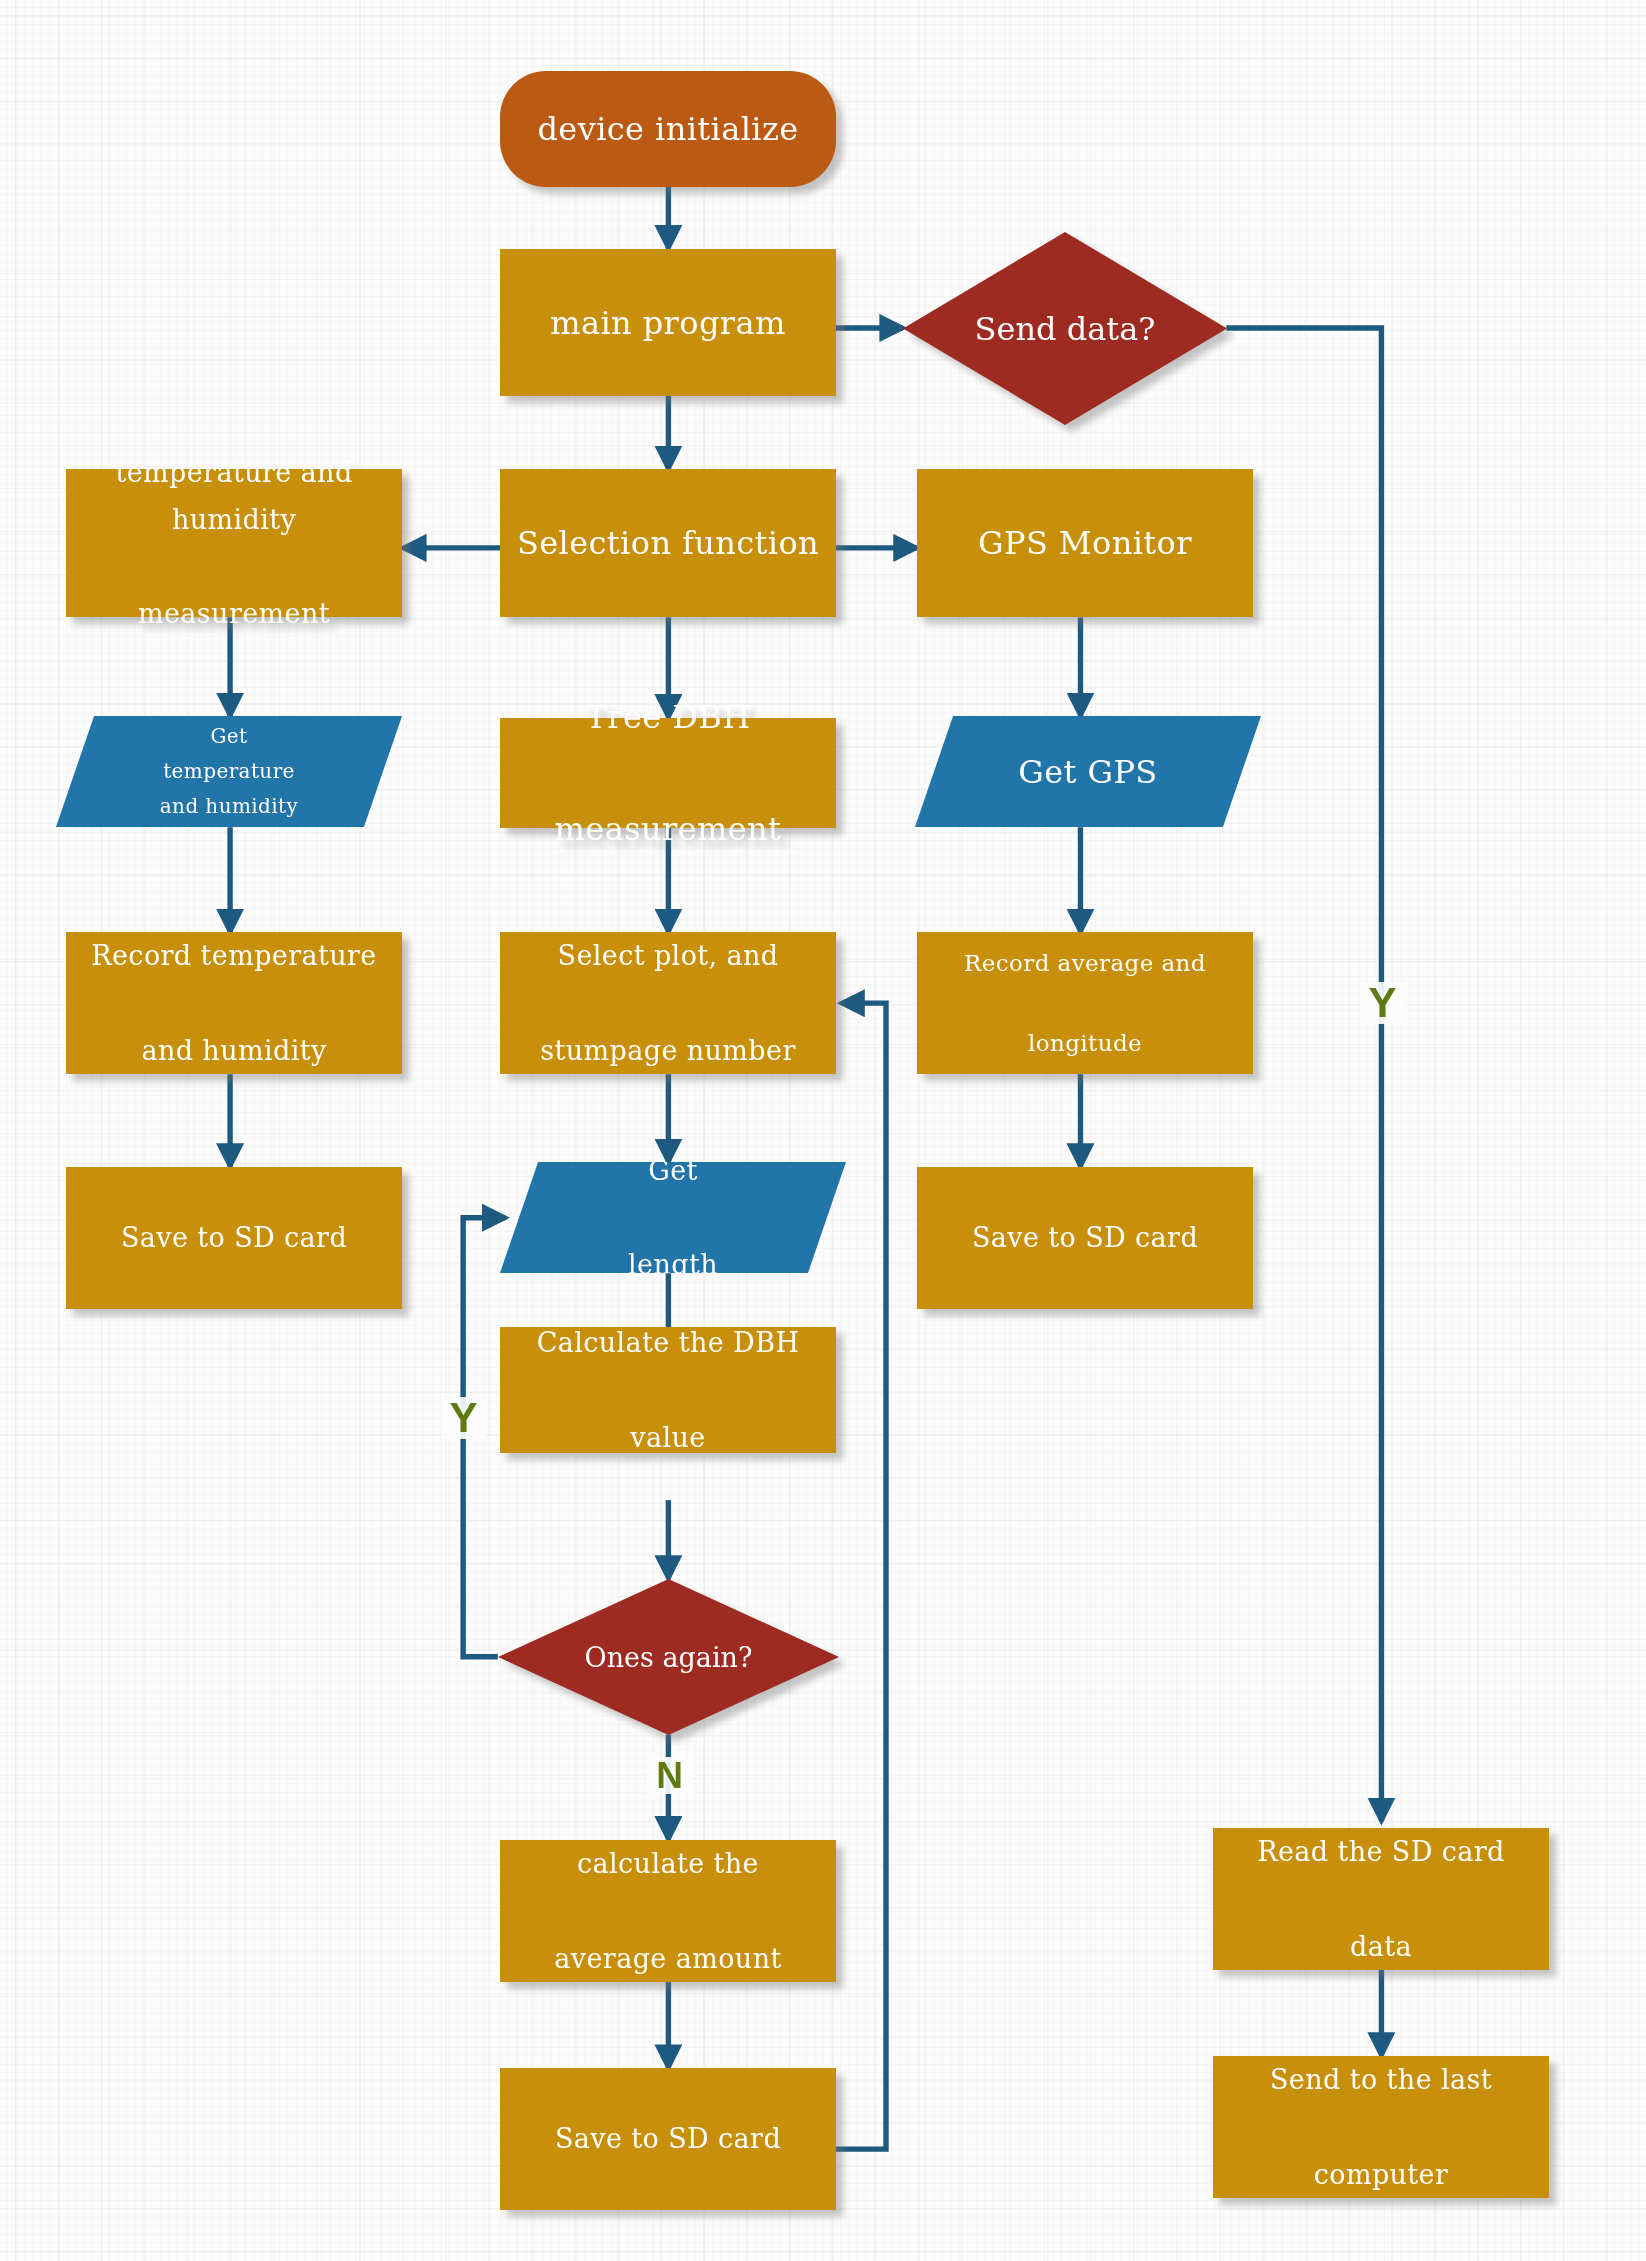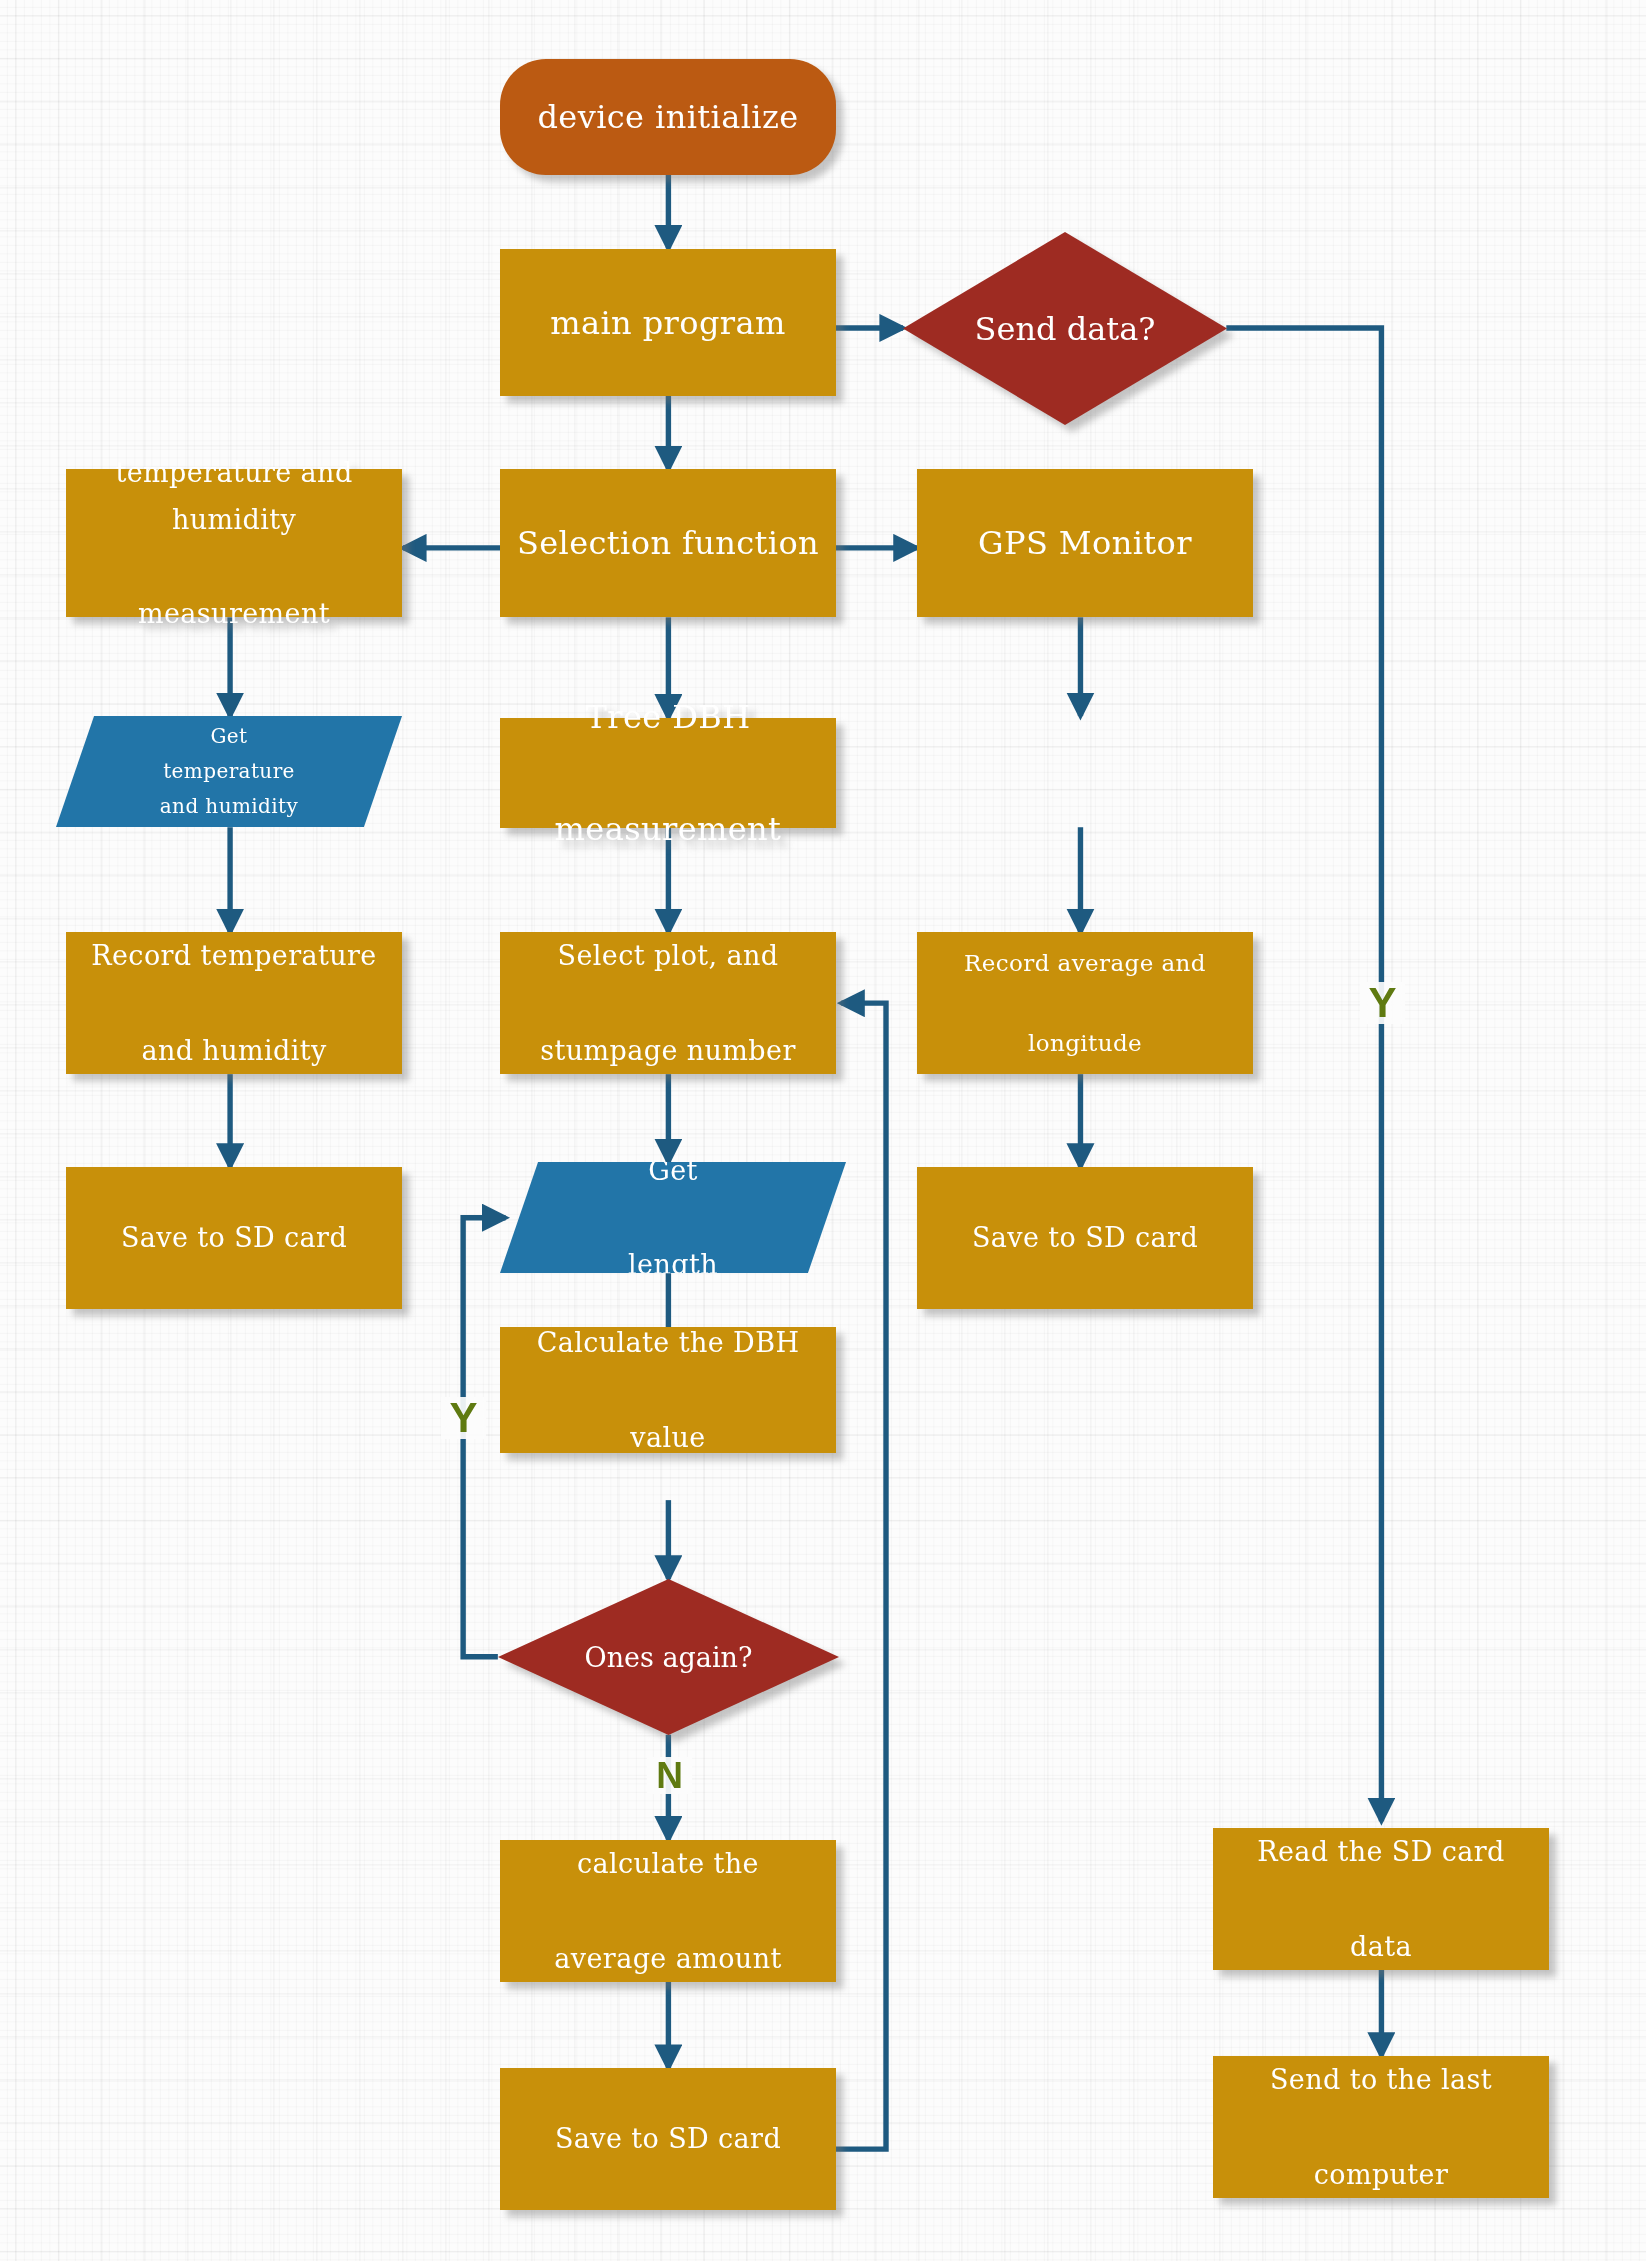--- a/index.html
+++ b/index.html
@@ -46,20 +46,21 @@
   }
   .shadowed {
     filter: drop-shadow(7px 7px 3.9px rgba(120,120,120,0.42));
   }
   .process {
     background: #C8900A;
   }
   .terminator {
     background: #BB5A12;
     border-radius: 46px;
+    margin-top: 12px;
   }
   .io {
     background: #2275A8;
   }
   .decision-wrap {
     position: absolute;
   }
   .decision {
     position: absolute;
     left: 0; top: 0;
@@ -173,20 +174,21 @@
   <div class="node process shadowed fs-big" style="left:917px; top:469px; width:336px; height:148px;">GPS Monitor</div>
 
   <div class="node io io-shape shadowed fs-xs" style="left:56px; top:716px; width:346px; height:111px;">Get
 temperature
 and humidity</div>
 
   <div class="node process shadowed fs-big" style="left:500px; top:718px; width:336px; height:110px;">Tree DBH
 
 measurement</div>
 
+  <div class="node io io-shape shadowed fs-big" style="left:915px; top:716px; width:346px; height:111px;">Get GPS</div>
 
   <div class="node process shadowed fs-mid" style="left:66px; top:932px; width:336px; height:142px;">Record temperature
 
 and humidity</div>
 
   <div class="node process shadowed fs-mid" style="left:500px; top:932px; width:336px; height:142px;">Select plot, and
 
 stumpage number</div>
 
   <div class="node process shadowed fs-sm" style="left:917px; top:932px; width:336px; height:142px;">Record average and

